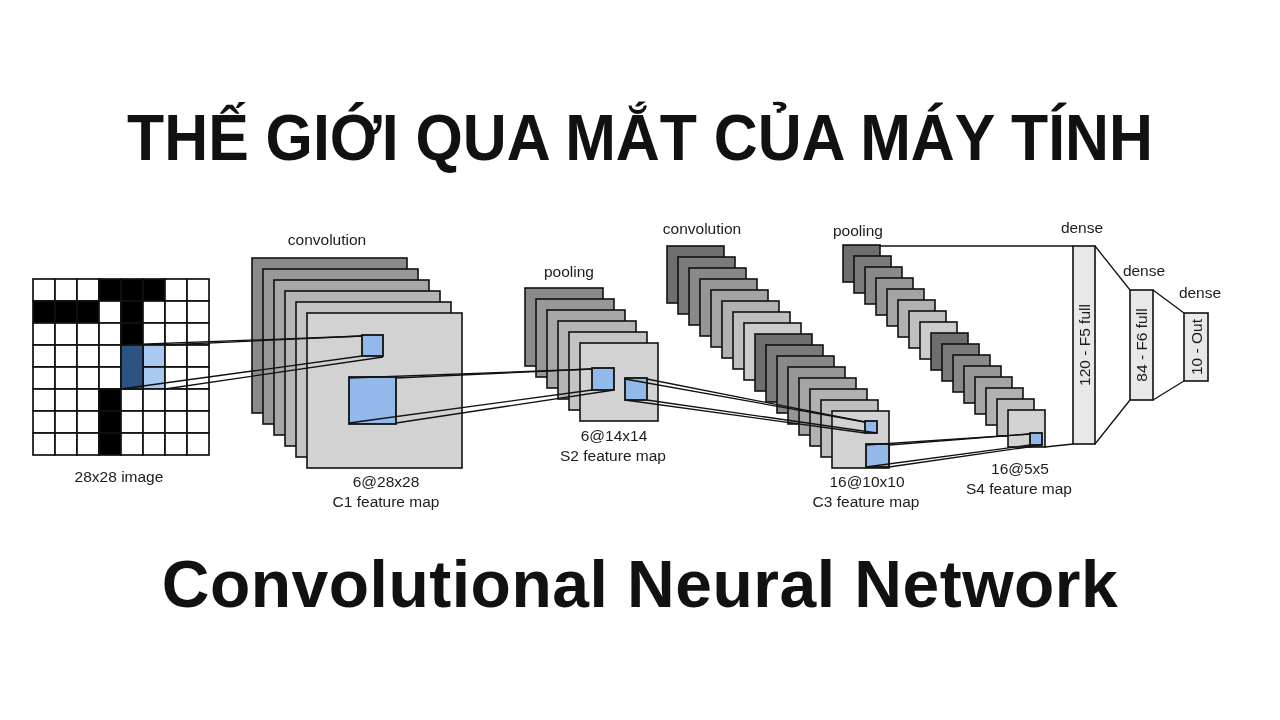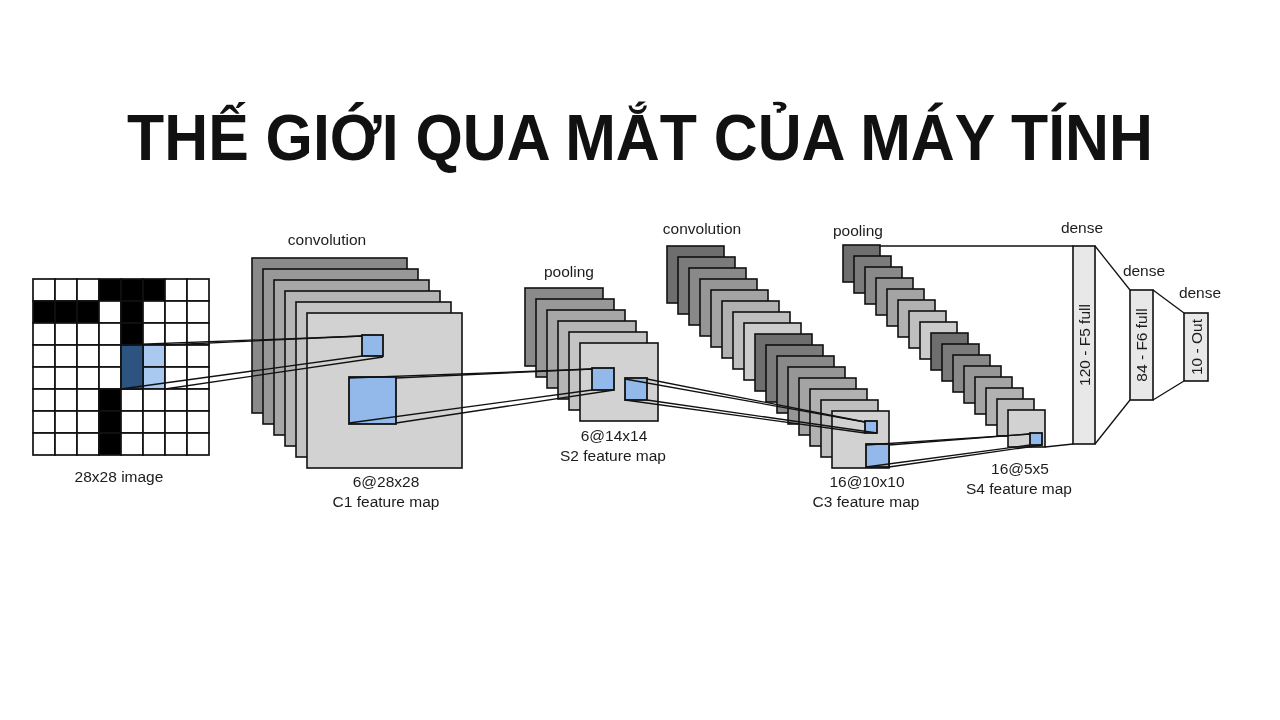--- a/index.html
+++ b/index.html
@@ -198,14 +198,15 @@
       <text x="1019" y="494" text-anchor="middle">S4 feature map</text>
     </g>
 
     <g font-size="15px">
       <text transform="rotate(-90 1084 345)" x="1084" y="345" text-anchor="middle" dominant-baseline="central">120 - F5 full</text>
       <text transform="rotate(-90 1141.5 345)" x="1141.5" y="345" text-anchor="middle" dominant-baseline="central">84 - F6 full</text>
       <text transform="rotate(-90 1196 347)" x="1196" y="347" text-anchor="middle" dominant-baseline="central">10 - Out</text>
     </g>
   </svg>
 
+  <div class="subtitle">Convolutional Neural Network</div>
 
 </div>
 
 </body></html>

